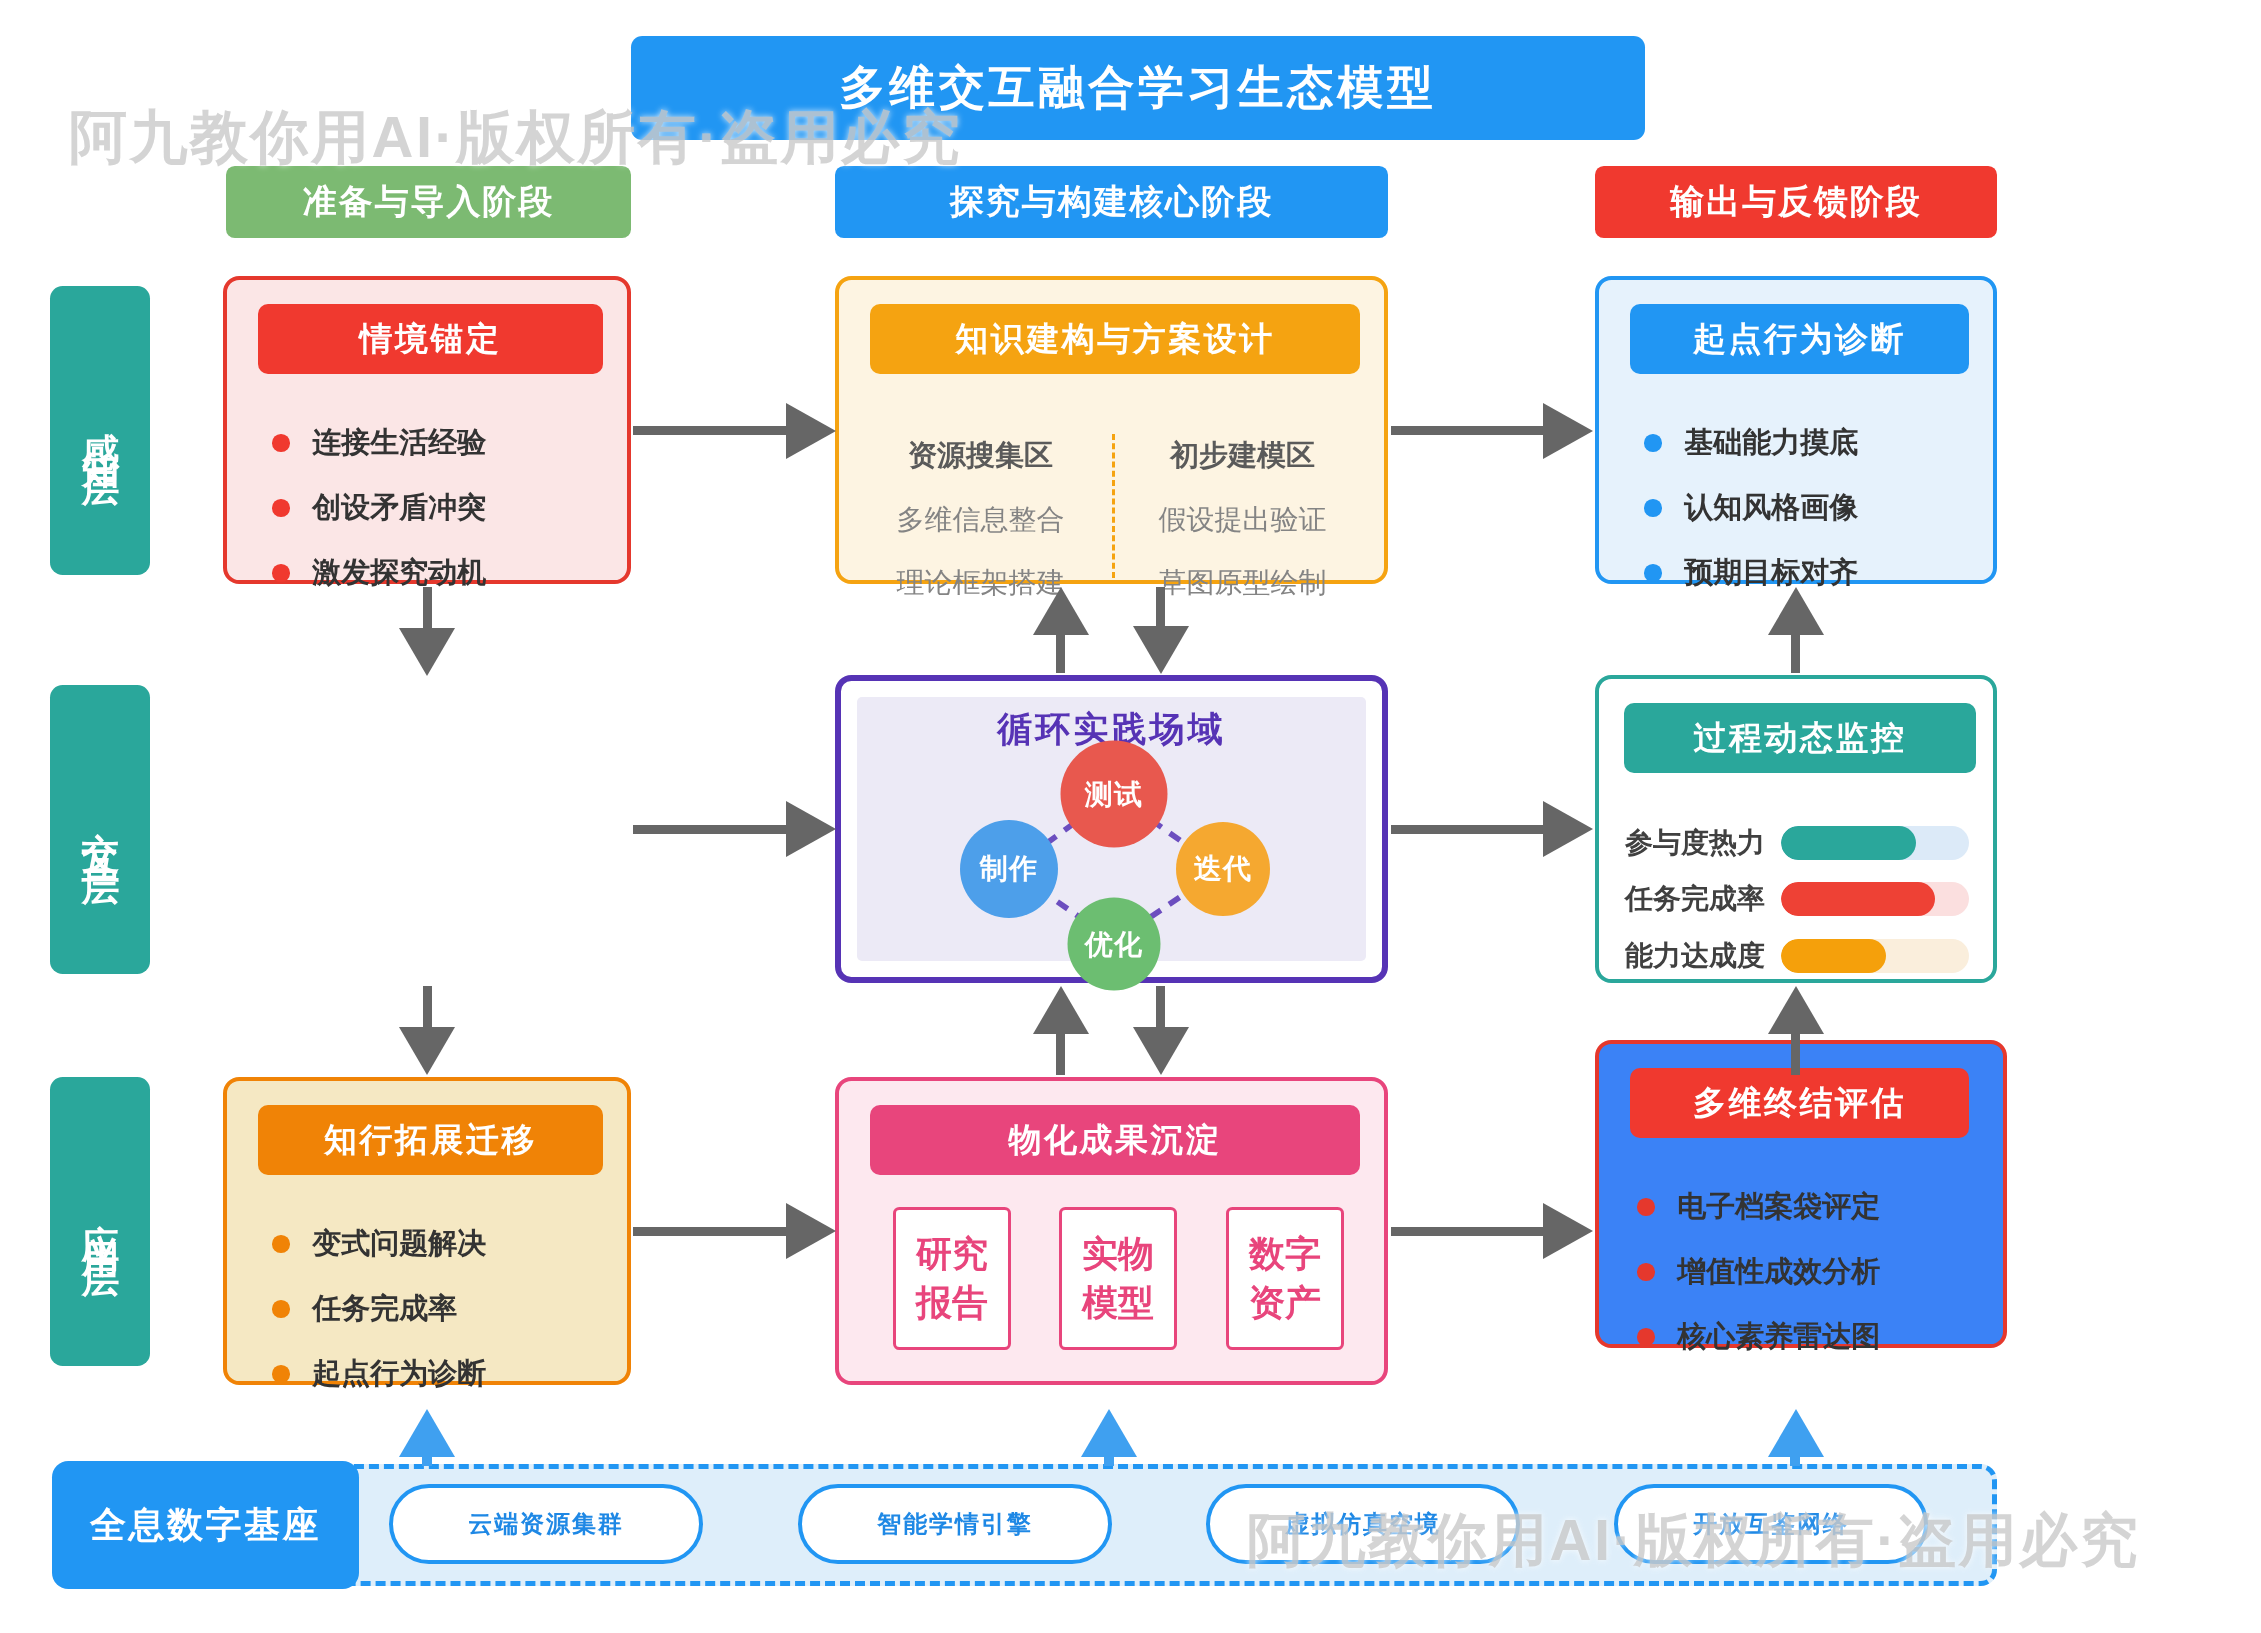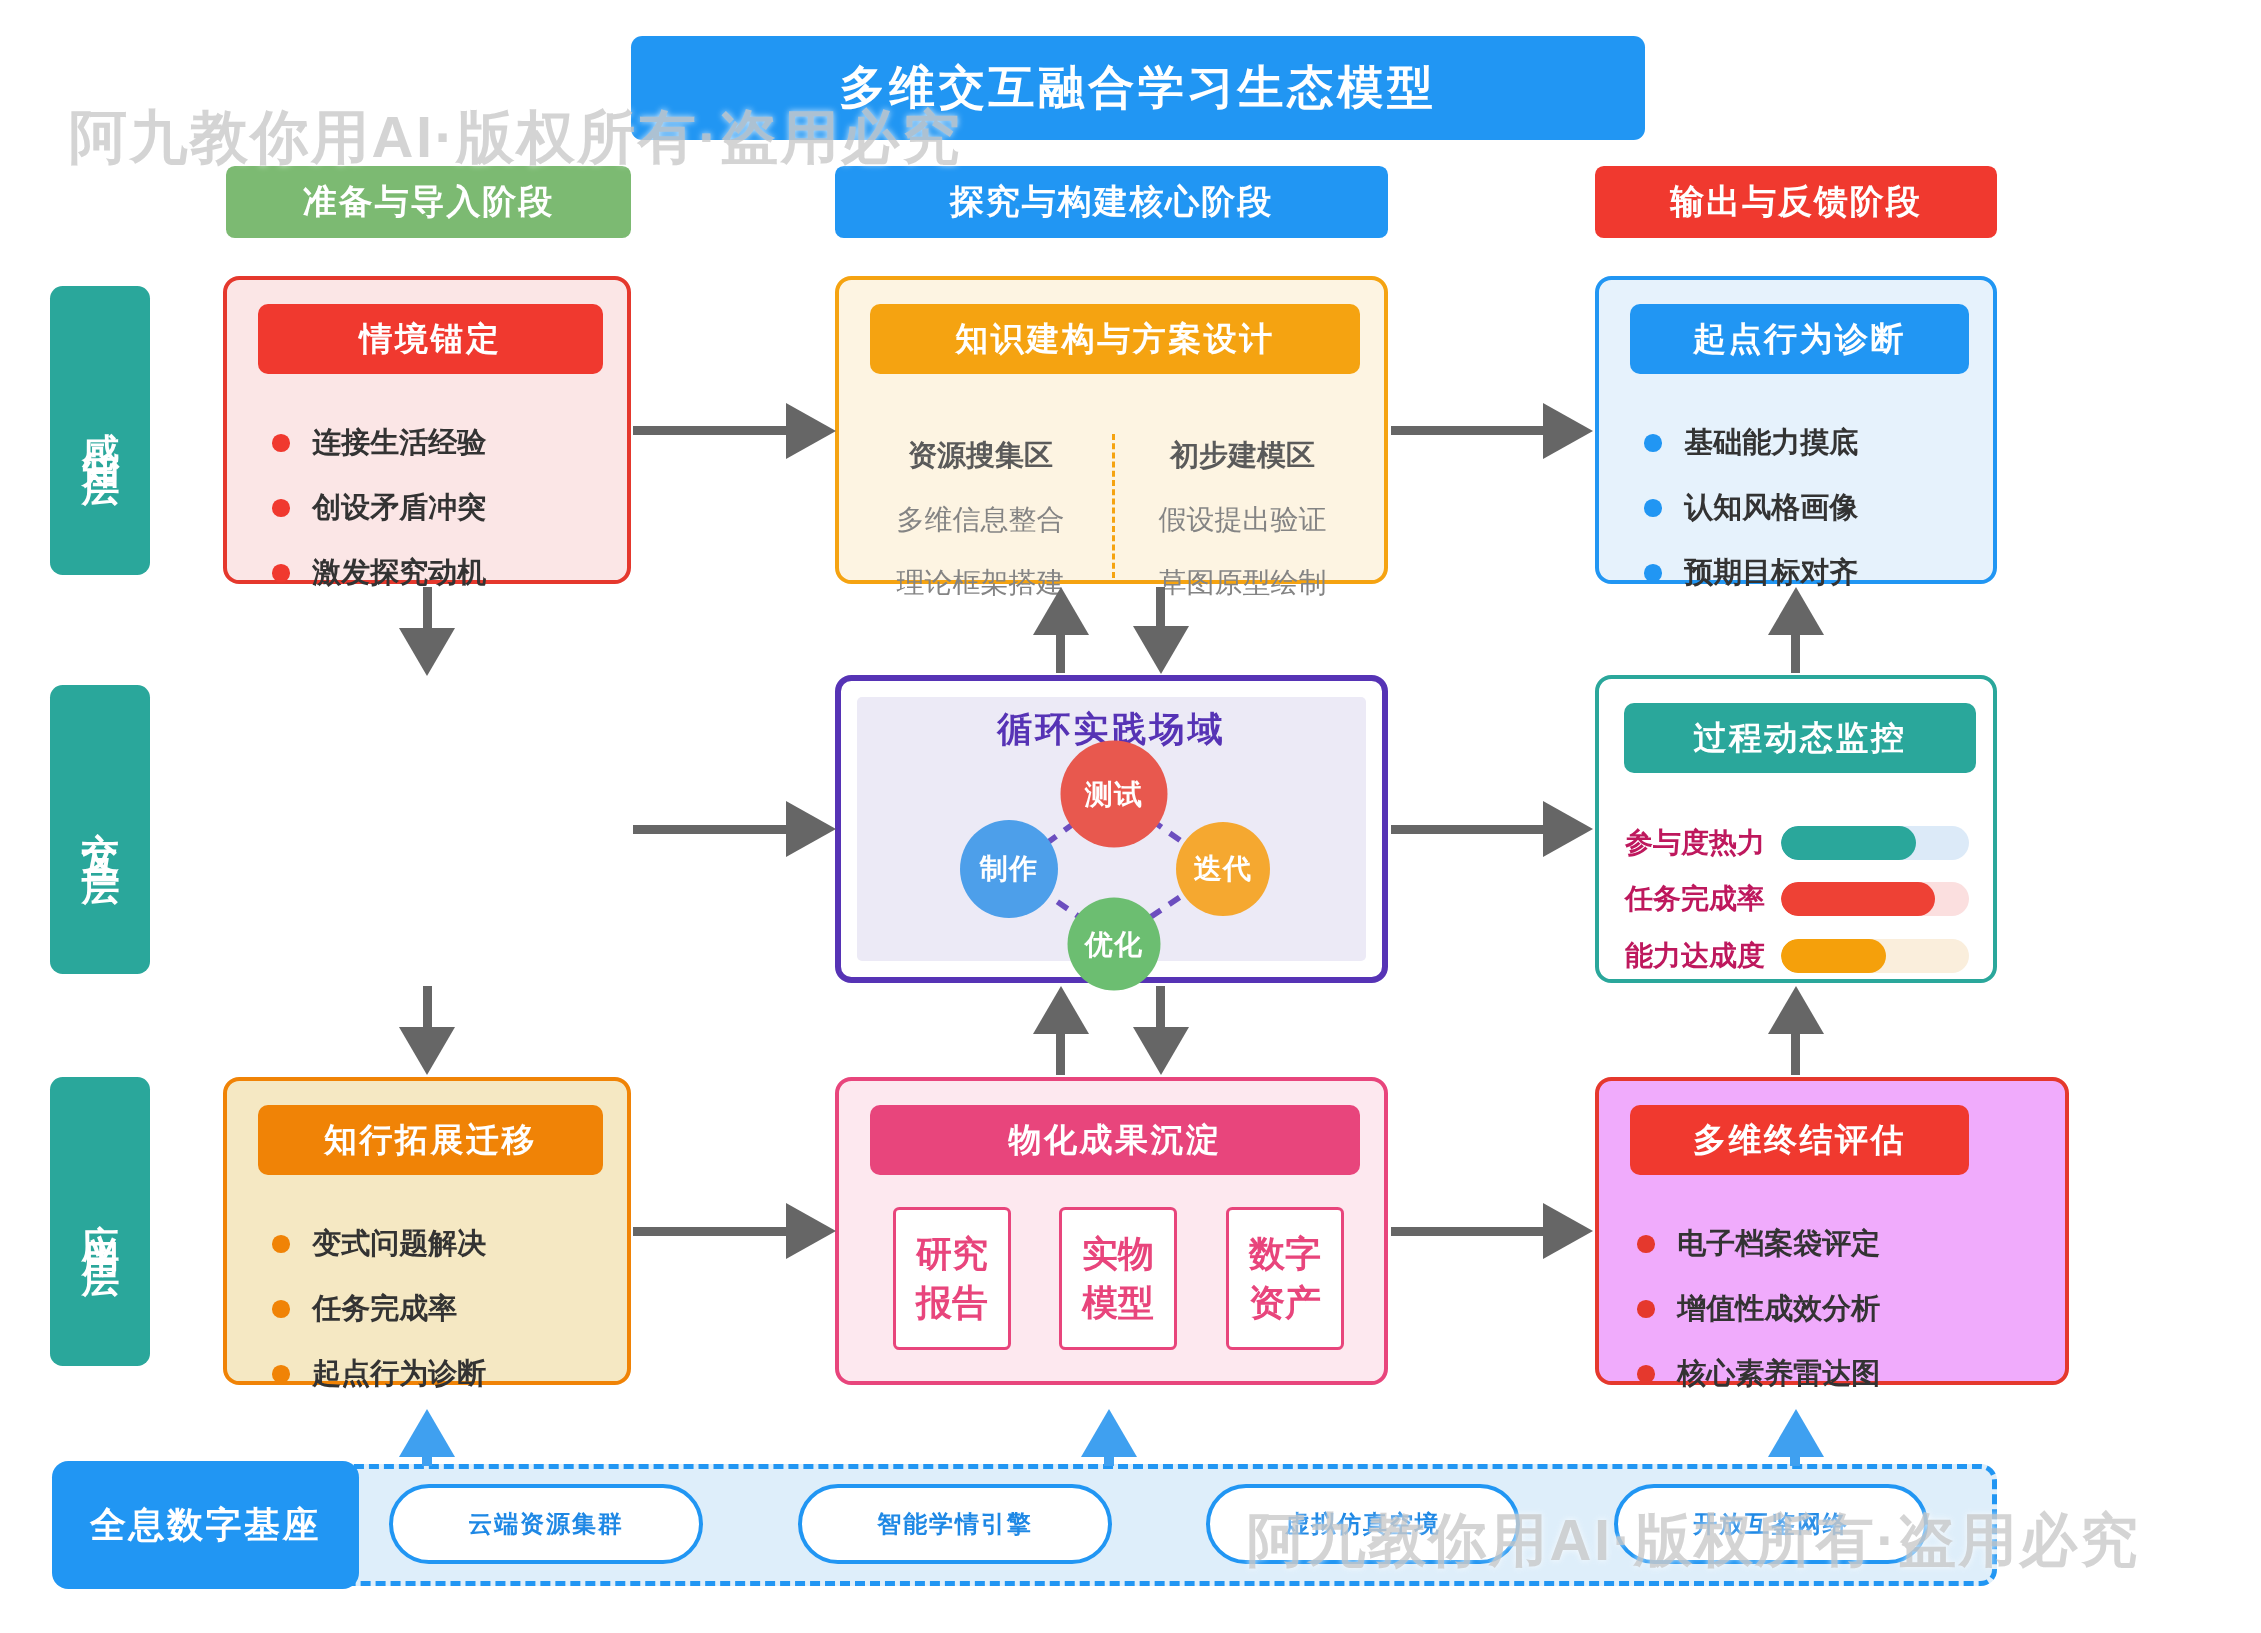--- a/index.html
+++ b/index.html
@@ -53,34 +53,34 @@
   .box-e{left:835px;top:675px;width:553px;height:308px;background:#fff;border-color:#5633B5;border-width:6.3px;}
   .cycle-panel{position:absolute;left:16.3px;top:16.3px;right:16.3px;bottom:16.3px;background:#ECEAF6;border-radius:5px;}
   .cycle-title{position:absolute;left:0;top:25px;width:100%;text-align:center;font-size:35px;
                font-weight:700;color:#5633B5;letter-spacing:3.1px;}
   .cycle-svg{position:absolute;left:0;top:0;width:553px;height:295px;}
   .cnode{position:absolute;border-radius:50%;display:flex;align-items:center;justify-content:center;
          color:#fff;font-size:28px;font-weight:700;transform:translate(-50%,-50%);letter-spacing:1.3px;}
   .box-f{left:1595px;top:675px;width:402px;height:308px;background:#fff;border-color:#2AA79B;}
   .box-f .hdr{left:25px;width:352px;background:#2AA79B;}
   .mrow{position:absolute;left:26px;height:36px;display:flex;align-items:center;}
-  .mrow .mlabel{width:156px;font-size:28px;font-weight:600;color:#be185d;}
+  .mrow .mlabel{width:156px;font-size:28px;font-weight:600;color:#404040;}
   .track{position:relative;width:188px;height:34px;border-radius:17px;overflow:hidden;}
   .fill{position:absolute;left:0;top:0;height:100%;border-radius:17px;}
 
   
   .box-g{left:223px;top:1077px;width:408px;height:308px;background:#F5E8C3;border-color:#F08306;}
   .box-g .hdr{background:#F08306;}  .box-g .dot{background:#F08306;}
   .box-h{left:835px;top:1077px;width:553px;height:308px;background:#FDE8EF;border-color:#E8457C;}
   .box-h .hdr{background:#E8457C;}
   .card{position:absolute;top:126px;width:112px;height:137px;background:#fff;border:3.8px solid #E8457C;
         border-radius:6.3px;display:flex;align-items:center;justify-content:center;}
   .card span{width:2em;font-size:36px;font-weight:700;color:#E8457C;line-height:1.35;
              word-break:break-all;text-align:center;}
-  .box-i{left:1595px;top:1077px;width:474px;height:308px;background:#f0abfc;border-color:#E5382D;}
+  .box-i{left:1595px;top:1040px;width:412px;height:308px;background:#3b82f6;border-color:#E5382D;}
   .box-i .hdr{background:#F0392F;}  .box-i .dot{background:#E5382D;}
 
   
   .base{left:53px;top:1464px;width:1944px;height:122px;background:#DEEEFA;border:5.7px dashed #2196F3;
         border-radius:16.3px;}
   .base-label{left:52px;top:1461px;width:307px;height:128px;background:#2196F3;border-radius:16.3px;
               display:flex;align-items:center;justify-content:center;color:#fff;font-size:36px;
               font-weight:700;letter-spacing:2.5px;z-index:5;}
   .pill{top:1484px;width:314px;height:80px;background:#fff;border:4.4px solid #2196F3;border-radius:40px;
         display:flex;align-items:center;justify-content:center;color:#1E88E5;font-size:24px;

